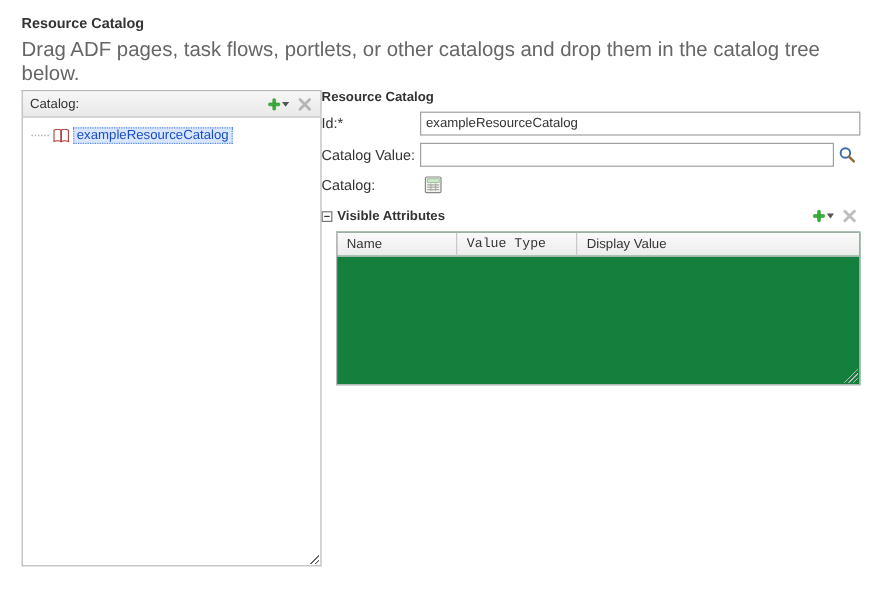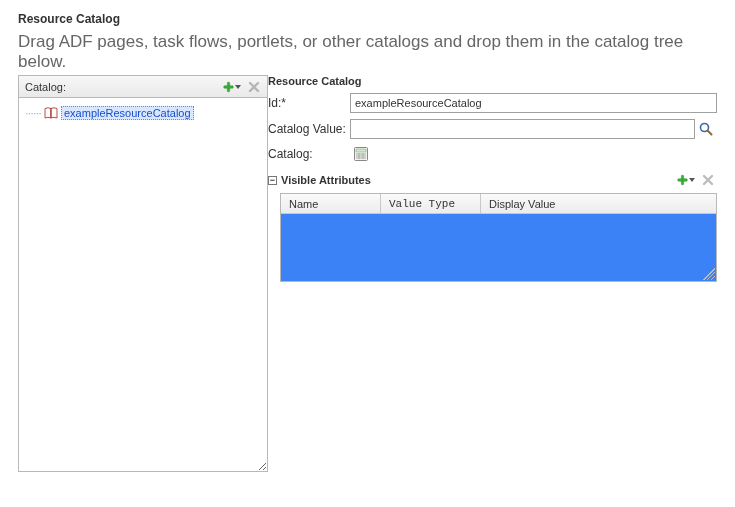--- a/index.html
+++ b/index.html
@@ -133,22 +133,22 @@
   .collapse-box {
     width: 9px; height: 9px;
     border: 1px solid #777;
     display: inline-flex; align-items:center; justify-content:center;
     font-size: 9px; line-height: 7px; color:#333;
     background:#fff;
   }
   .attrs-table-wrap {
     margin: 4px 0 0 12px;
     border: 1px solid #b8b8b8;
-    background: #3b82f6;
-    height: 89px;
+    background: #15803d;
+    height: 128px;
     position: relative;
     overflow: hidden;
   }
   .attrs-table-header {
     display: flex;
     background: linear-gradient(to bottom, #fafafa, #ececec);
     border-bottom: 1px solid #c8c8c8;
     height: 20px;
     align-items: center;
     font-size: 11px;

